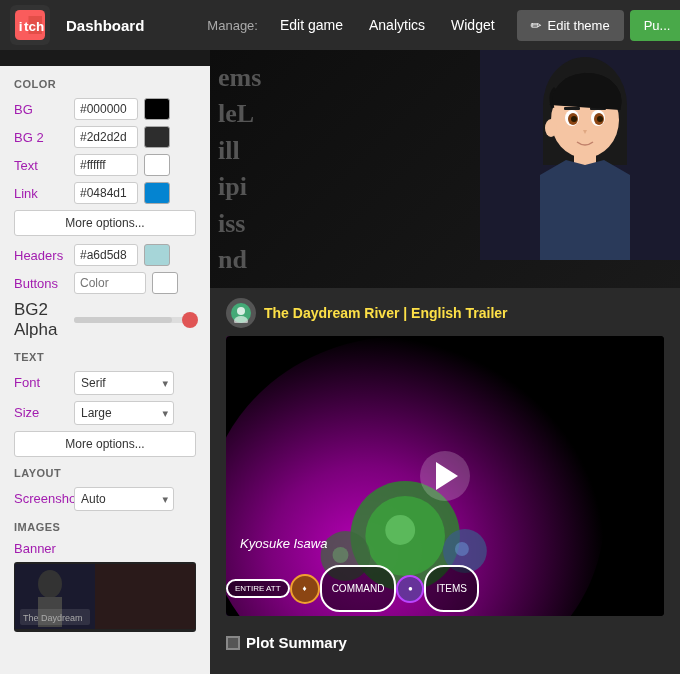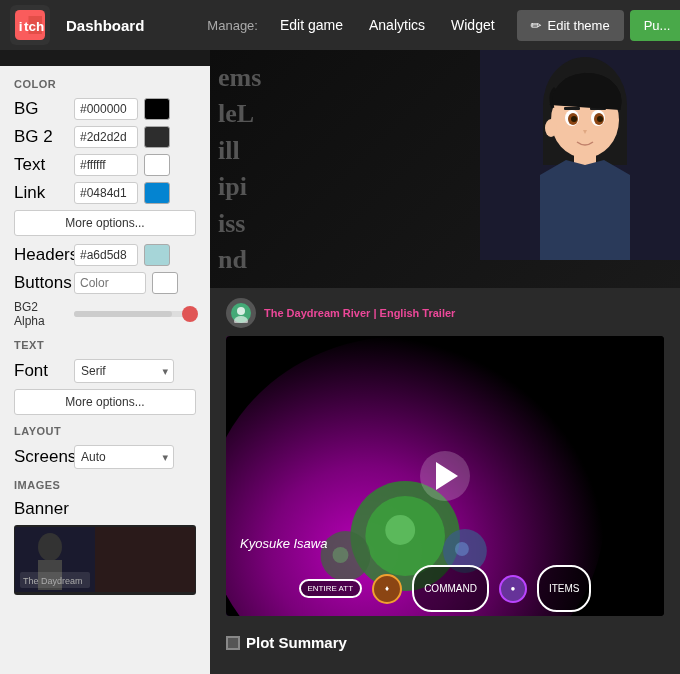--- a/index.html
+++ b/index.html
@@ -94,22 +94,22 @@
     }
     .section-label:first-child { margin-top: 0; }
     .row {
       display: flex;
       align-items: center;
       margin-bottom: 6px;
       gap: 6px;
     }
     .row-label {
       width: 54px;
-      font-size: 17px;
-      color: #000000;
+      font-size: 13px;
+      color: #a21caf;
       flex-shrink: 0;
     }
     .row-value {
       font-size: 12px;
       color: #333;
       background: #fff;
       border: 1px solid #ccc;
       border-radius: 3px;
       padding: 3px 5px;
       width: 64px;
@@ -160,21 +160,21 @@
       font-size: 11px;
       color: #666;
     }
     .slider-row {
       display: flex;
       align-items: center;
       margin-bottom: 6px;
       gap: 6px;
     }
     .slider-label {
-      font-size: 12px;
+      font-size: 17px;
       color: #333;
       width: 54px;
       flex-shrink: 0;
       line-height: 1.2;
     }
     .slider-track {
       flex: 1;
       height: 6px;
       background: #ddd;
       border-radius: 3px;
@@ -271,23 +271,23 @@
       gap: 8px;
       margin-bottom: 8px;
     }
     .video-avatar {
       width: 30px; height: 30px;
       border-radius: 50%;
       background: #555;
       display: flex; align-items: center; justify-content: center;
     }
     .video-title-text {
-      font-size: 11px;
+      font-size: 14px;
       font-weight: bold;
-      color: #ec4899;
+      color: #fde047;
     }
     .video-bg {
       width: 100%; height: 100%;
       background: linear-gradient(135deg, #800080 0%, #4b0082 30%, #000 60%);
       position: relative;
       display: flex;
       align-items: center;
       justify-content: center;
     }
     .video-play-btn {
@@ -333,22 +333,20 @@
       font-weight: bold;
       color: #fff;
     }
     .game-items-bar {
       position: absolute;
       bottom: 0;
       left: 0; right: 0;
       height: 55px;
       display: flex;
       align-items: center;
-      justify-content: center;
-      gap: 10px;
       z-index: 2;
     }
     .item-btn {
       padding: 16px 10px;
       border: 2px solid #fff;
       color: #fff;
       font-size: 10px;
       background: rgba(0,0,0,0.5);
       border-radius: 20px;
       cursor: pointer;
@@ -437,20 +435,30 @@
       <span class="row-label">Font</span>
       <div class="select-wrapper">
         <select class="select-box">
           <option>Serif</option>
           <option>Sans-serif</option>
           <option>Monospace</option>
         </select>
       </div>
     </div>
 
+    <div class="row">
+      <span class="row-label">Size</span>
+      <div class="select-wrapper">
+        <select class="select-box">
+          <option>Small</option>
+          <option>Medium</option>
+          <option selected="">Large</option>
+        </select>
+      </div>
+    </div>
 
     <button class="btn-more">More options...</button>
 
     <div class="section-label">Layout</div>
 
     <div class="row">
       <span class="row-label">Screenshots</span>
       <div class="select-wrapper">
         <select class="select-box">
           <option selected="">Auto</option>

